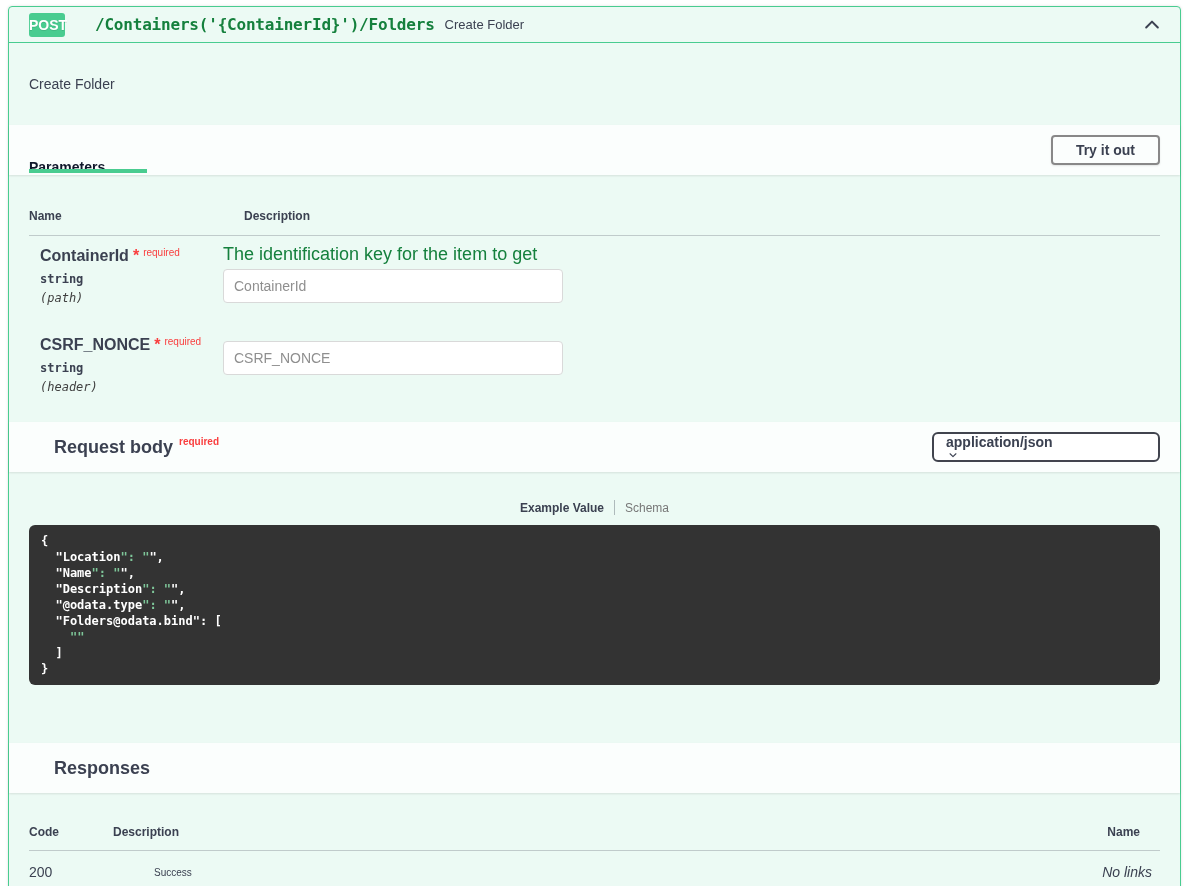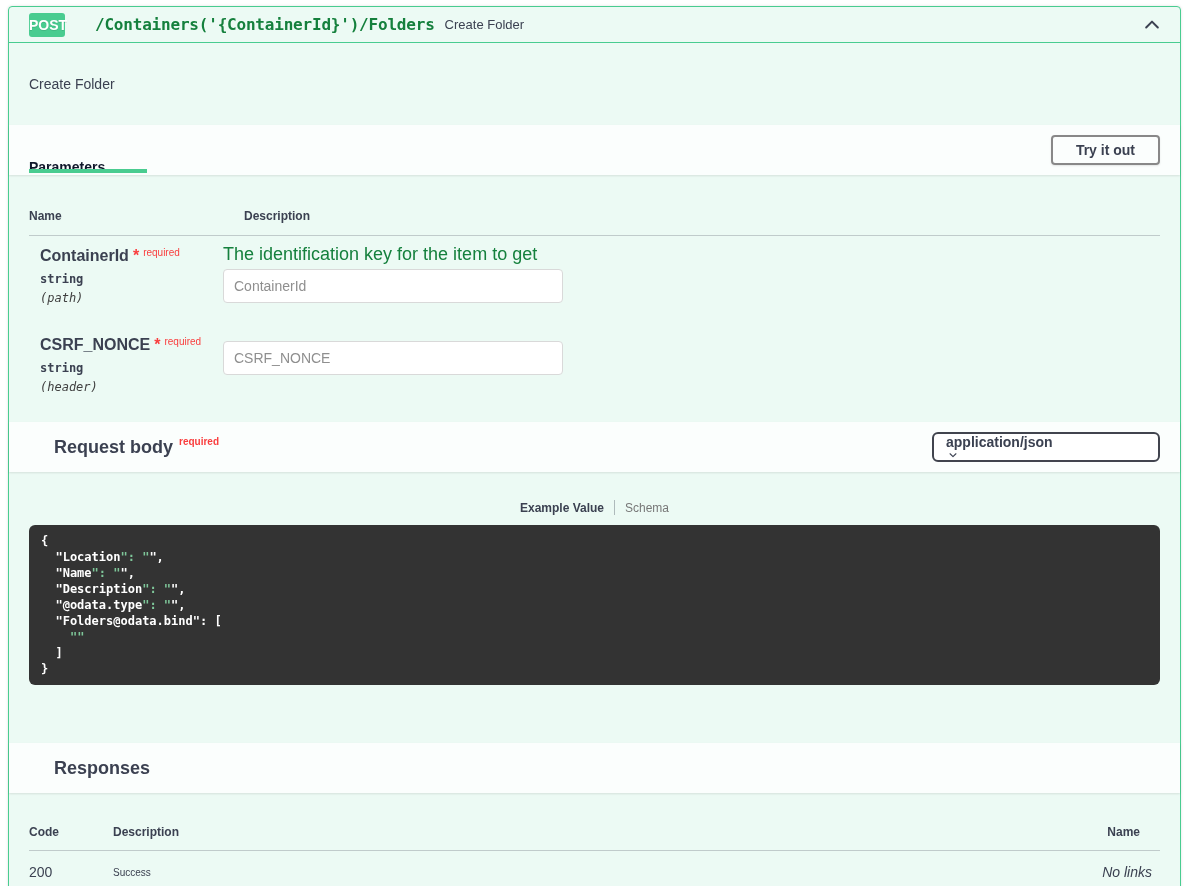--- a/index.html
+++ b/index.html
@@ -239,20 +239,21 @@
     display: grid;
     grid-template-columns: 84px 1fr 120px;
     padding-bottom: 11px;
     border-bottom: 1px solid rgba(59,65,81,.25);
   }
   .links-col { text-align: right; padding-right: 20px; }
   .response-row {
     display: grid;
     grid-template-columns: 84px 1fr 120px;
     padding-top: 13px;
+    gap: 41px;
   }
   .response-code { font-size: 14px; line-height: 17px; color: #3b4151; }
   .response-desc { font-size: 10px; line-height: 17px; color: #3b4151; }
   .response-links {
     font-size: 14px;
     line-height: 17px;
     font-style: italic;
     color: #3b4151;
     text-align: right;
     padding-right: 8px;

